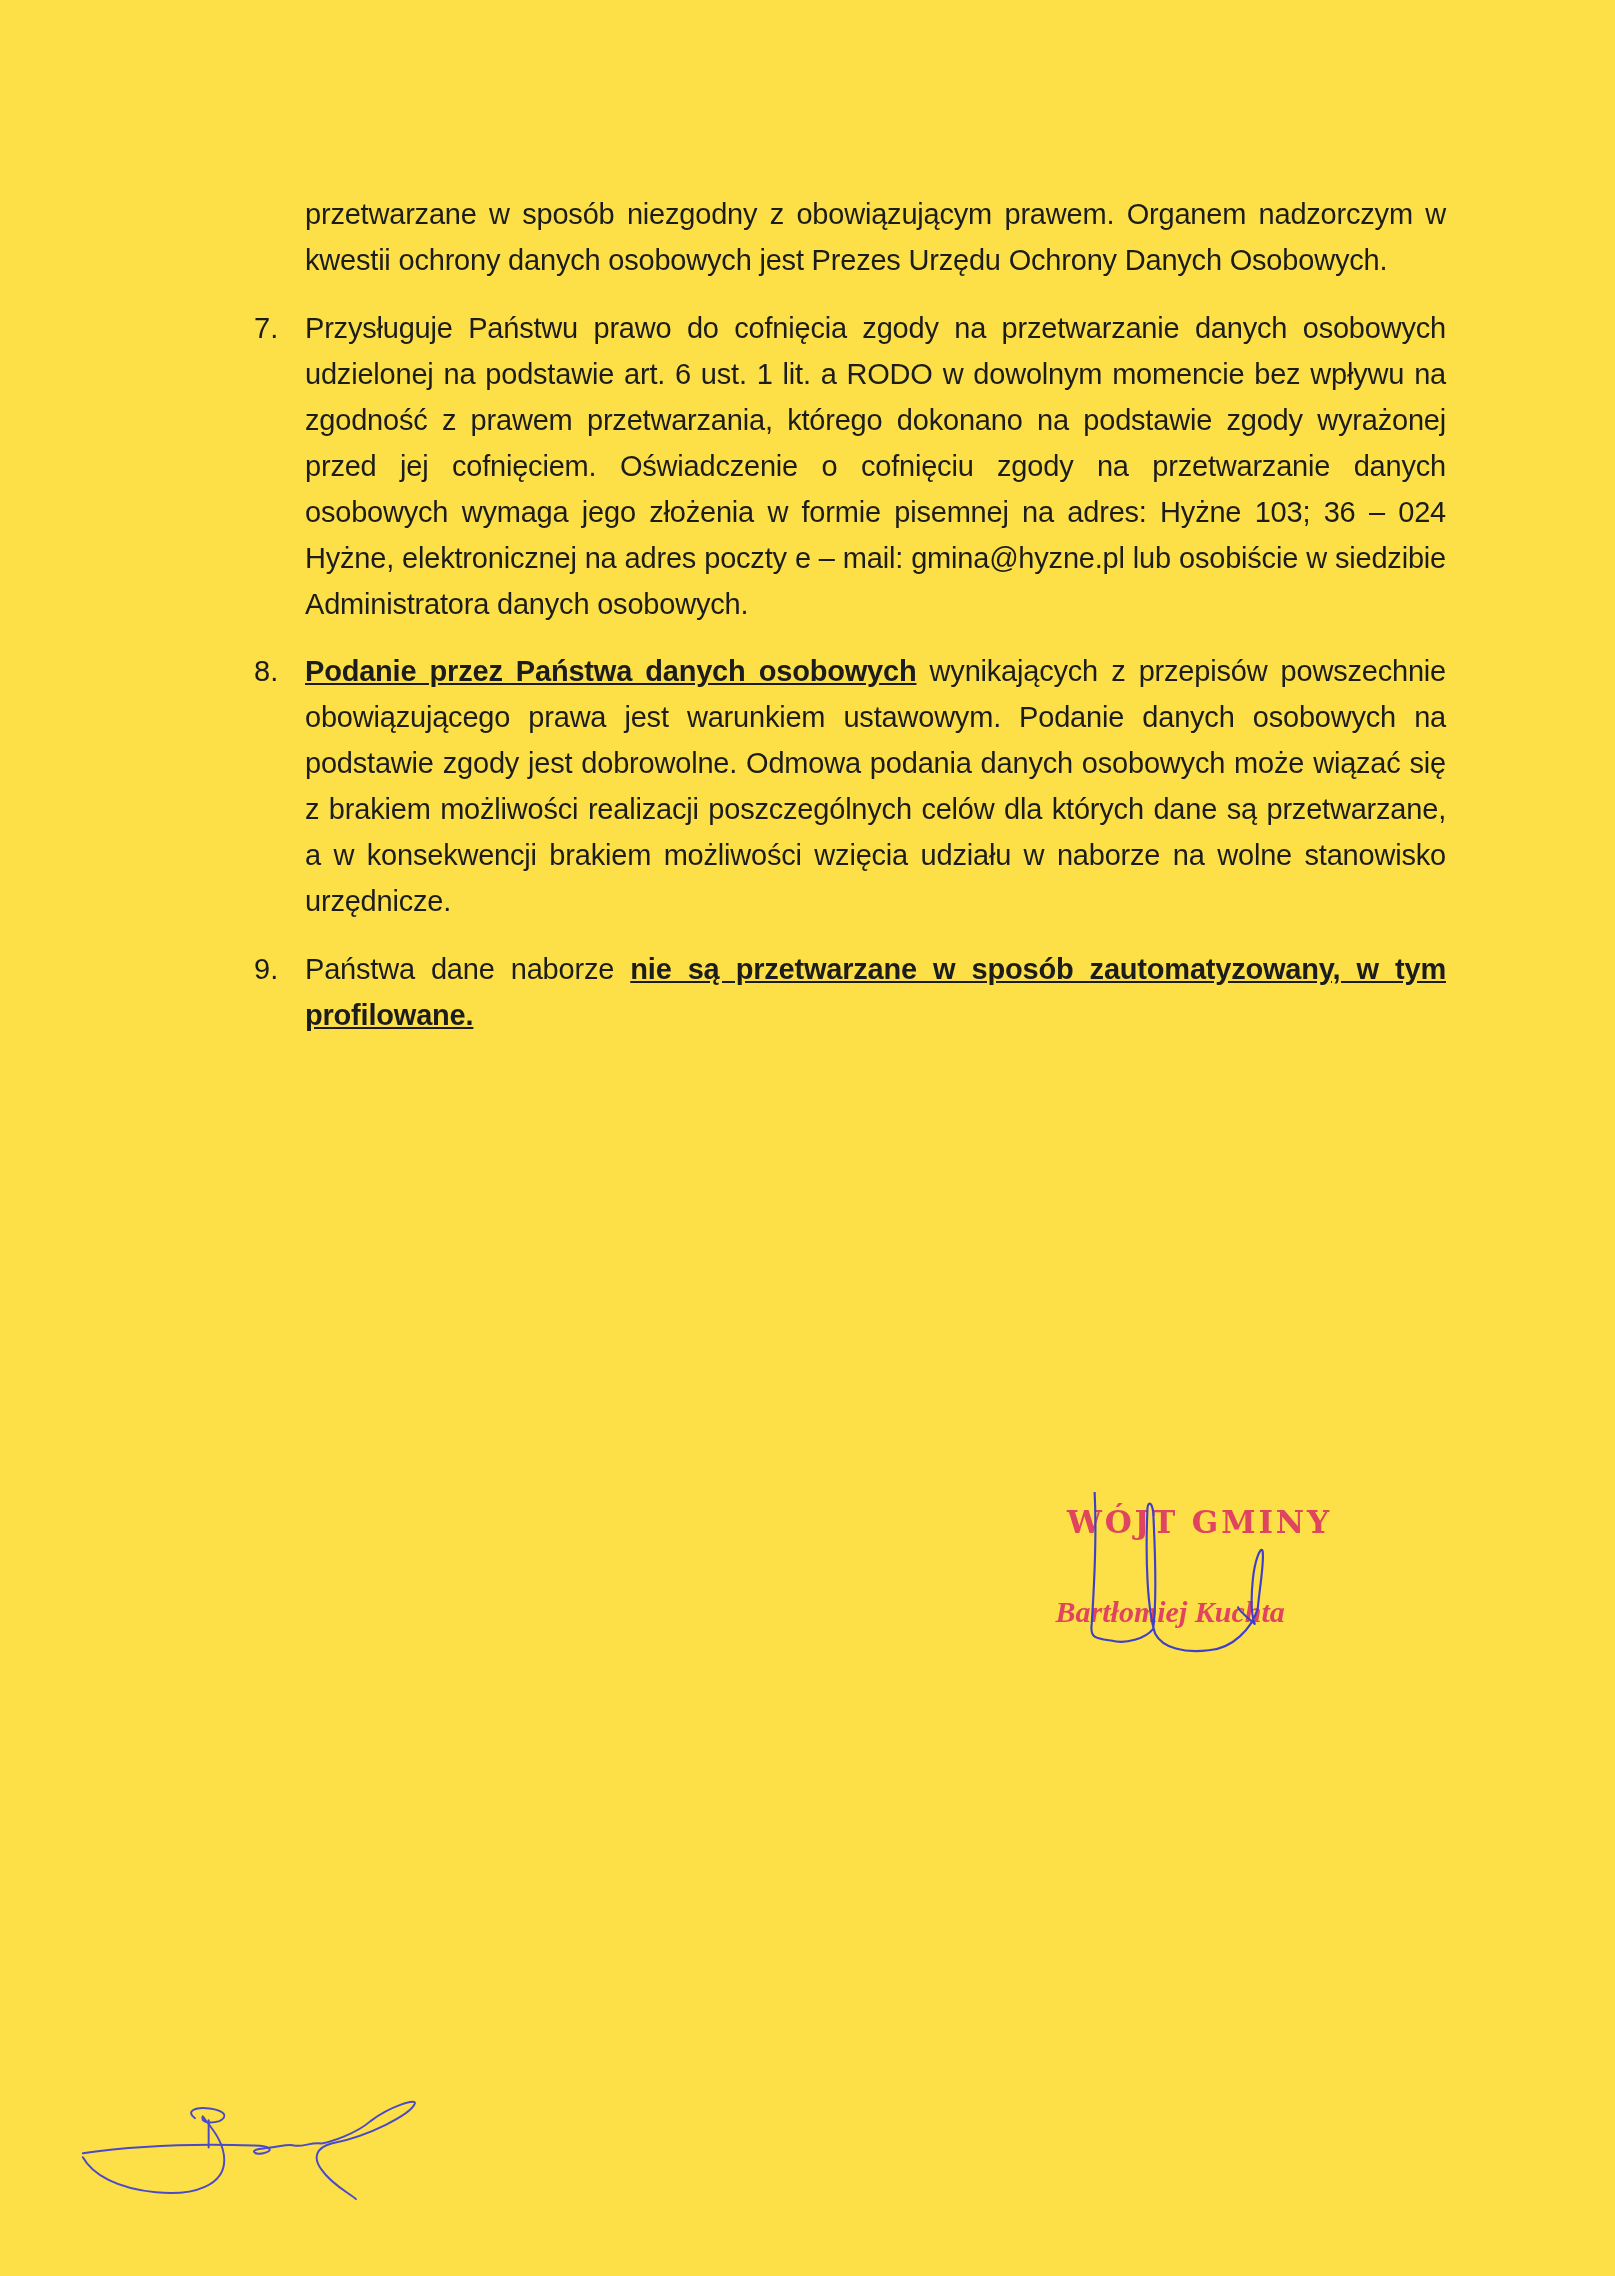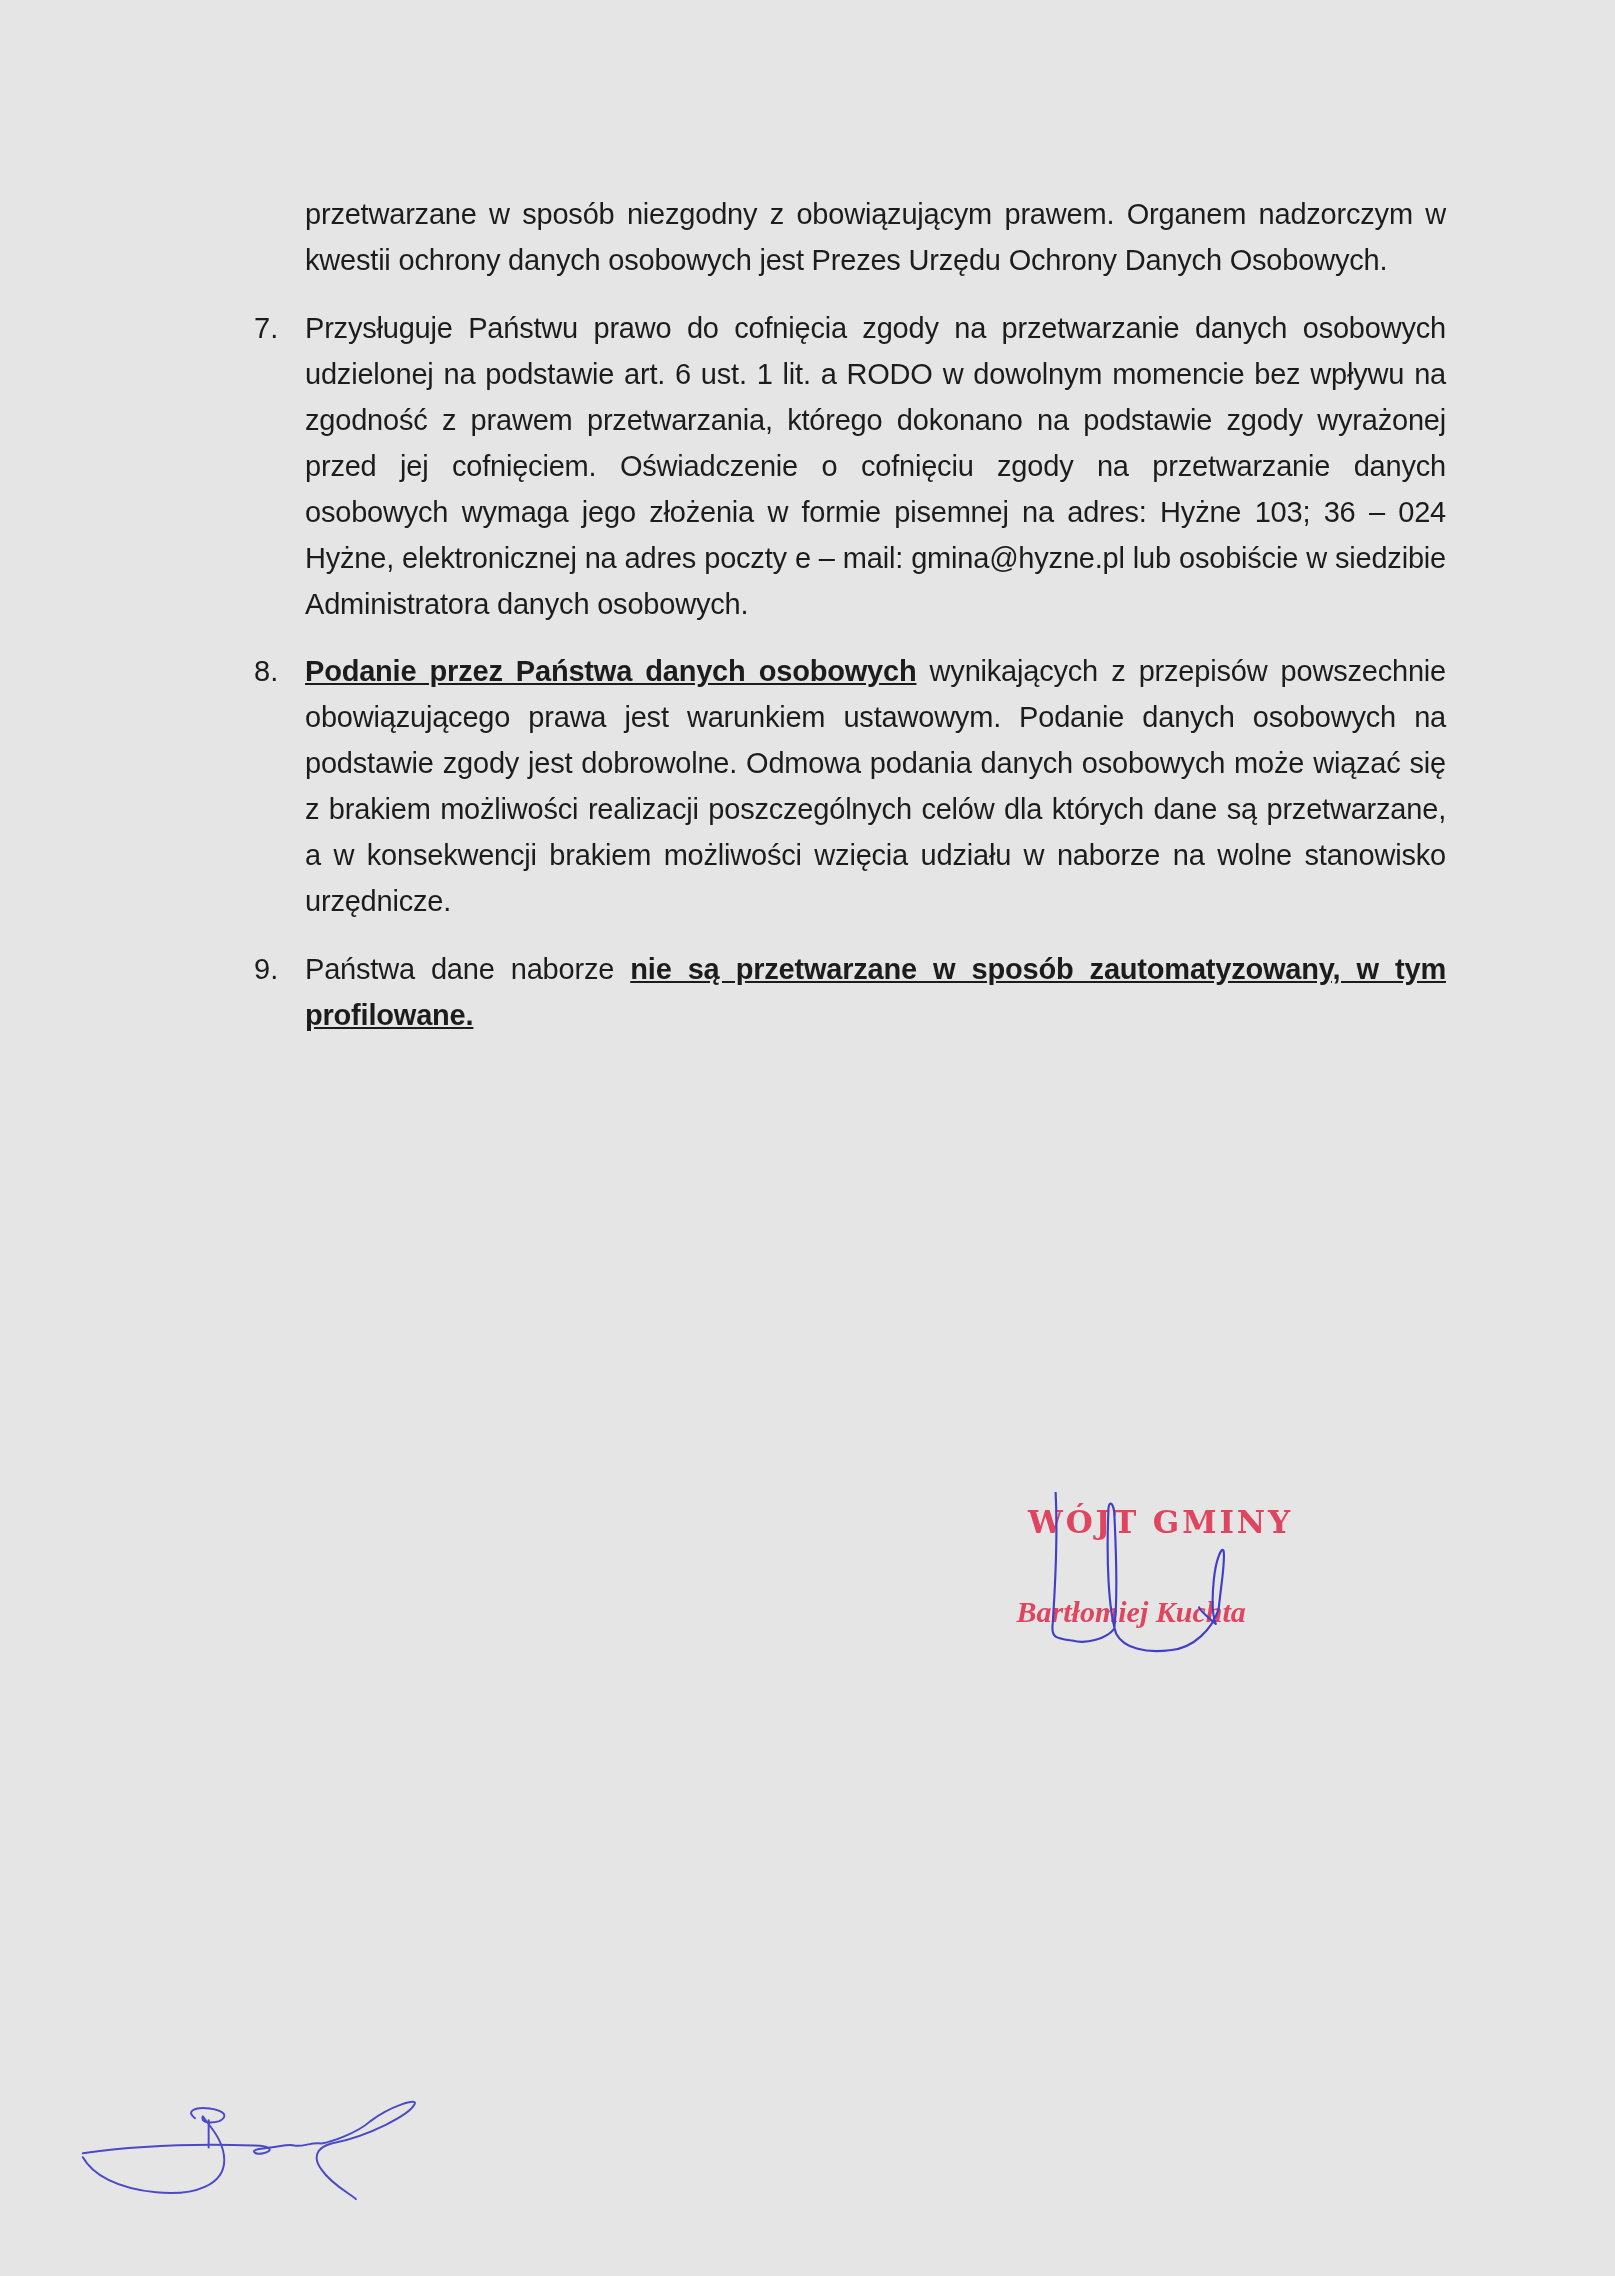--- a/index.html
+++ b/index.html
@@ -13,21 +13,21 @@
       position: relative;
       overflow: hidden;
       font-family: "Liberation Sans", "DejaVu Sans", sans-serif;
       color: #1c1c1c;
     }
     .page {
       position: absolute;
       left: 0; top: 0;
       width: 1616px;
       height: 2276px;
-      background: #e5e5e5;
+      background: #fde047;
     }
     .content {
       position: absolute;
       left: 305px;
       top: 191px;
       width: 1141px;
     }
     .para {
       font-size: 29px;
       line-height: 46px;
@@ -47,21 +47,21 @@
       line-height: 46px;
     }
     .bold {
       font-weight: bold;
       text-decoration: underline;
     }
 
     
     .stamp {
       position: absolute;
-      left: 999px;
+      left: 1038px;
       top: 1492px;
       width: 371px;
       height: 156px;
       text-align: right;
     }
     .stamp-title {
       position: absolute;
       left: 29px;
       top: 11.7px;
       font-family: "DejaVu Serif", "Liberation Serif", serif;

